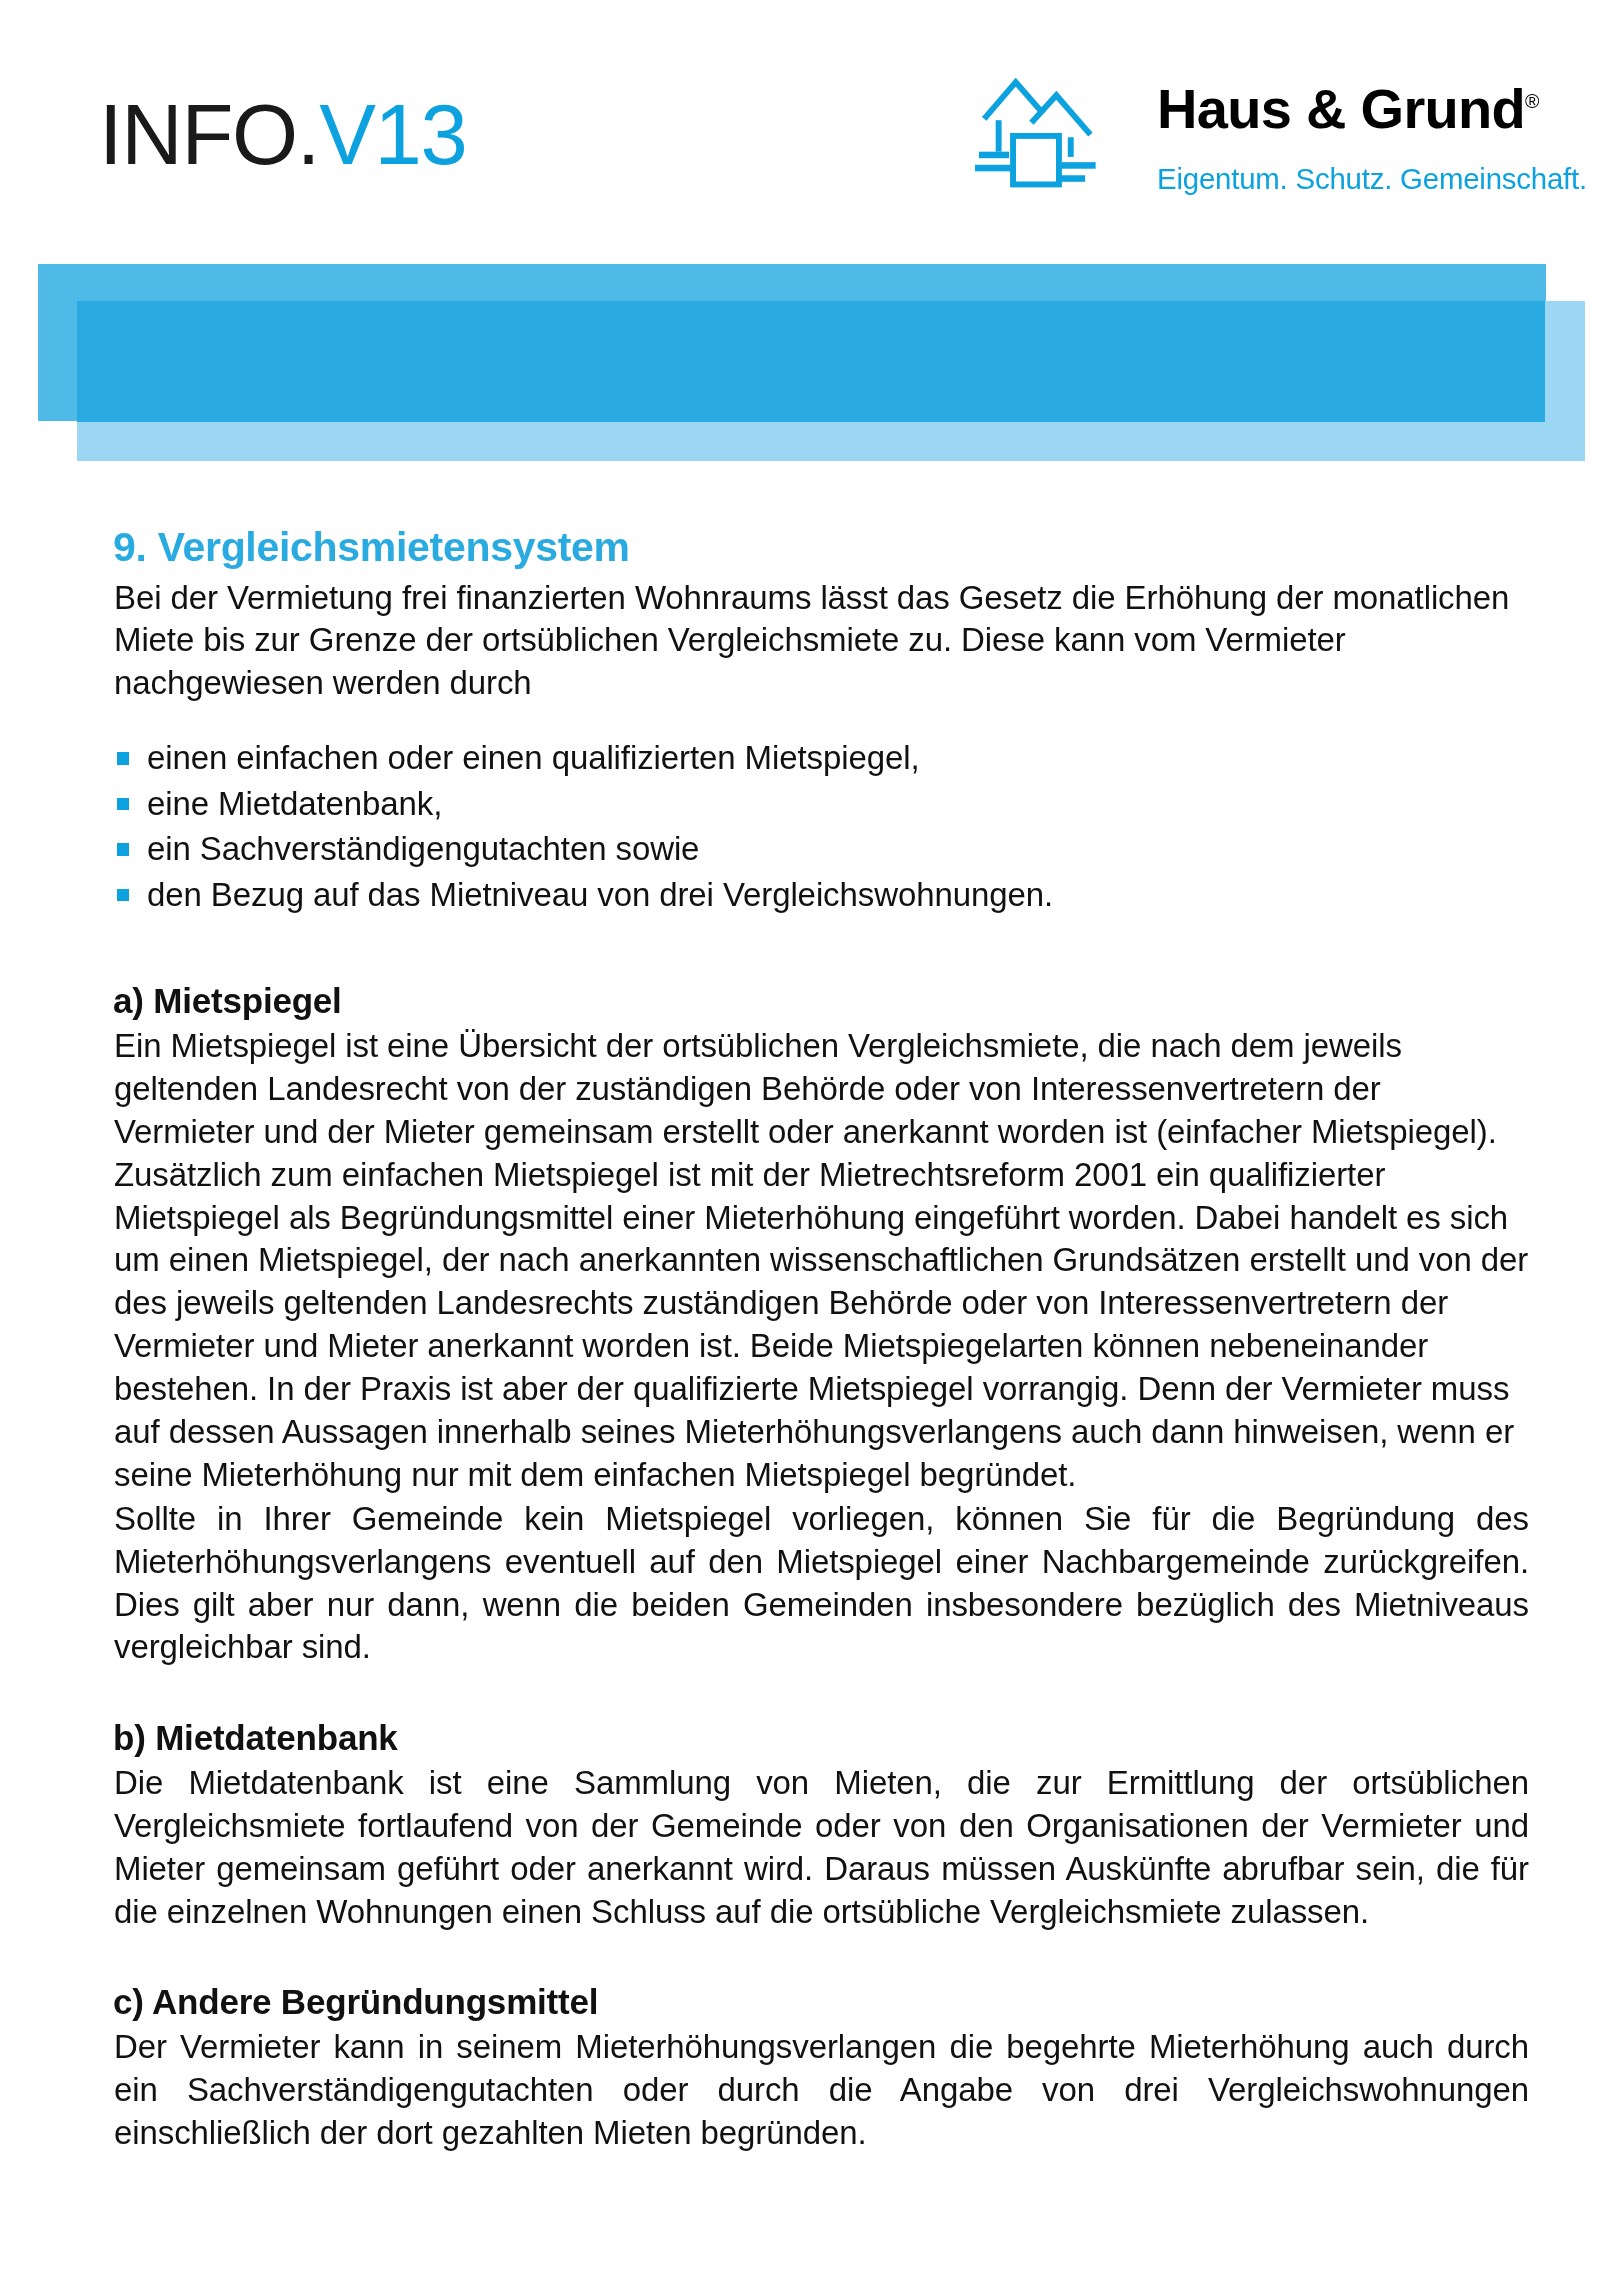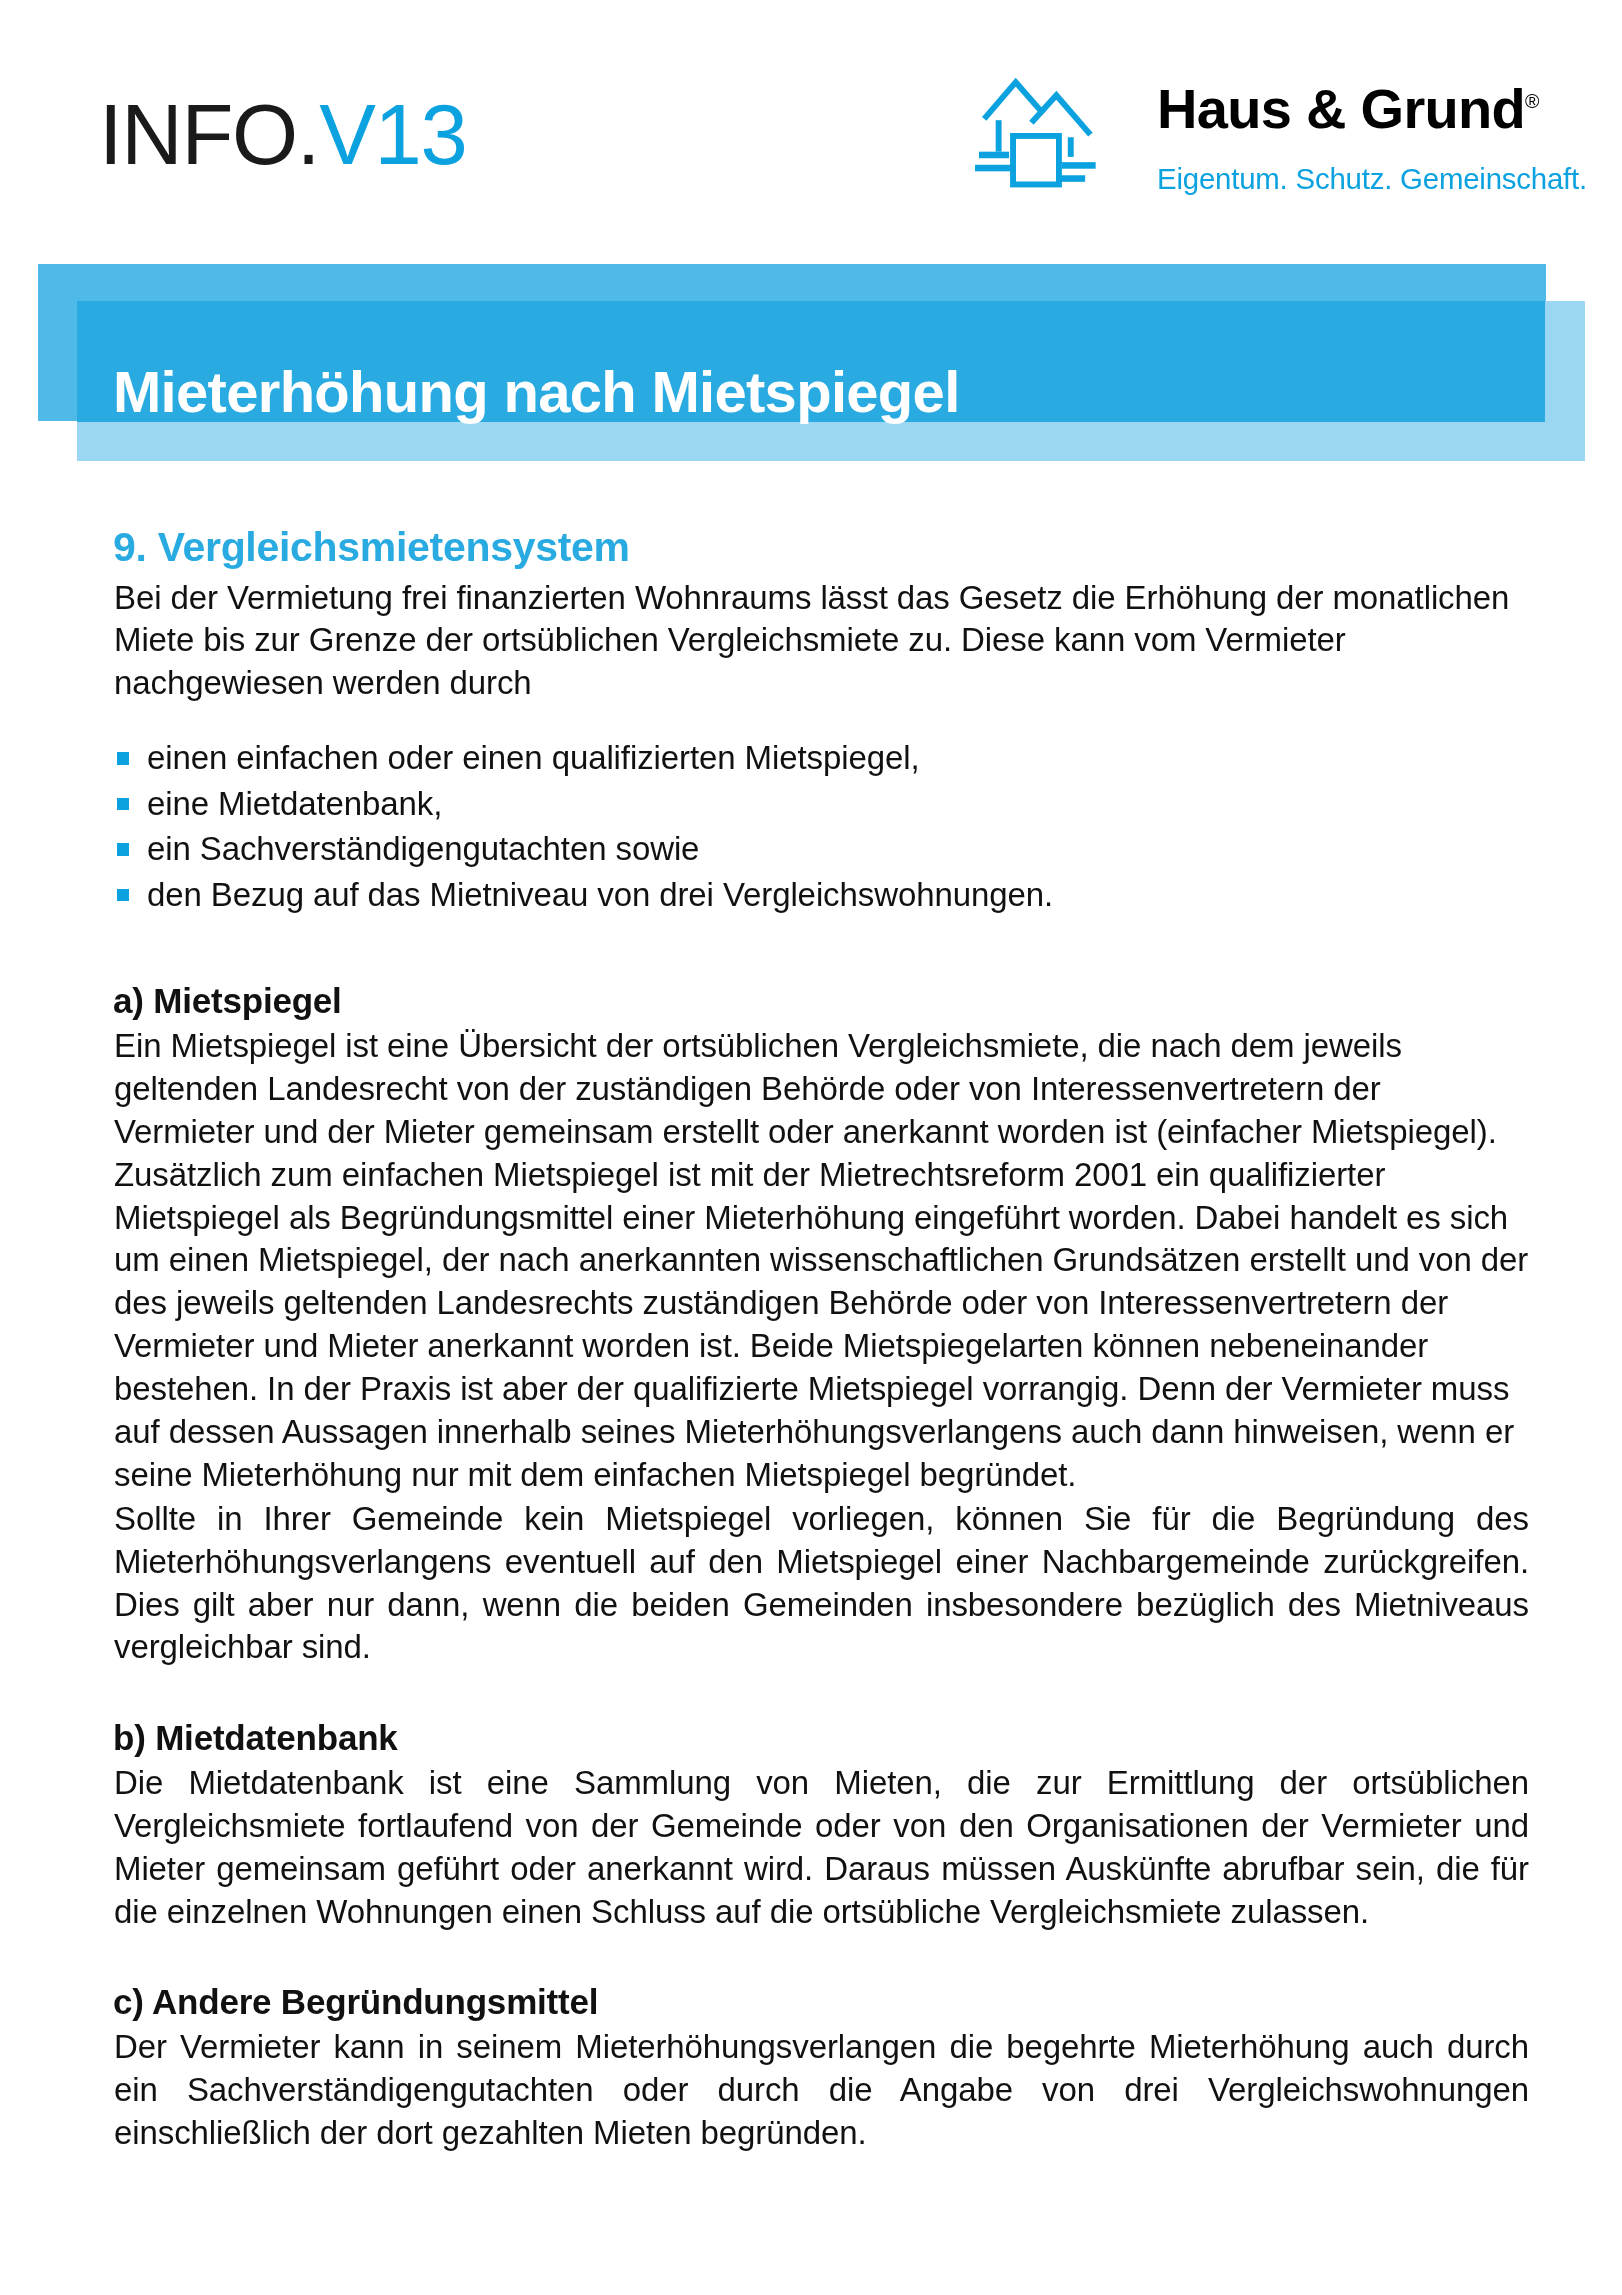--- a/index.html
+++ b/index.html
@@ -248,21 +248,20 @@
         <div class="brand-name"><span>Haus &amp; Grund</span><span class="reg">®</span></div>
         <div class="brand-claim">Eigentum. Schutz. Gemeinschaft.</div>
       </div>
     </div>
   </div>
 
   <div class="banner">
     <div class="banner-back"></div>
     <div class="banner-light"></div>
     <div class="banner-main"></div>
-    <h1 class="banner-title">Mieterhöhung nach Mietspiegel</h1>
   </div>
 
   <div class="content">
 
     <h2 class="section-title">9. Vergleichsmietensystem</h2>
     <p class="body left">Bei der Vermietung frei finanzierten Wohnraums lässt das Gesetz die Erhöhung der monatlichen Miete bis zur Grenze der ortsüblichen Vergleichsmiete zu. Diese kann vom Vermieter nachgewiesen werden durch</p>
 
     <div class="gap-s"></div>
 
     <ul class="bullets">

